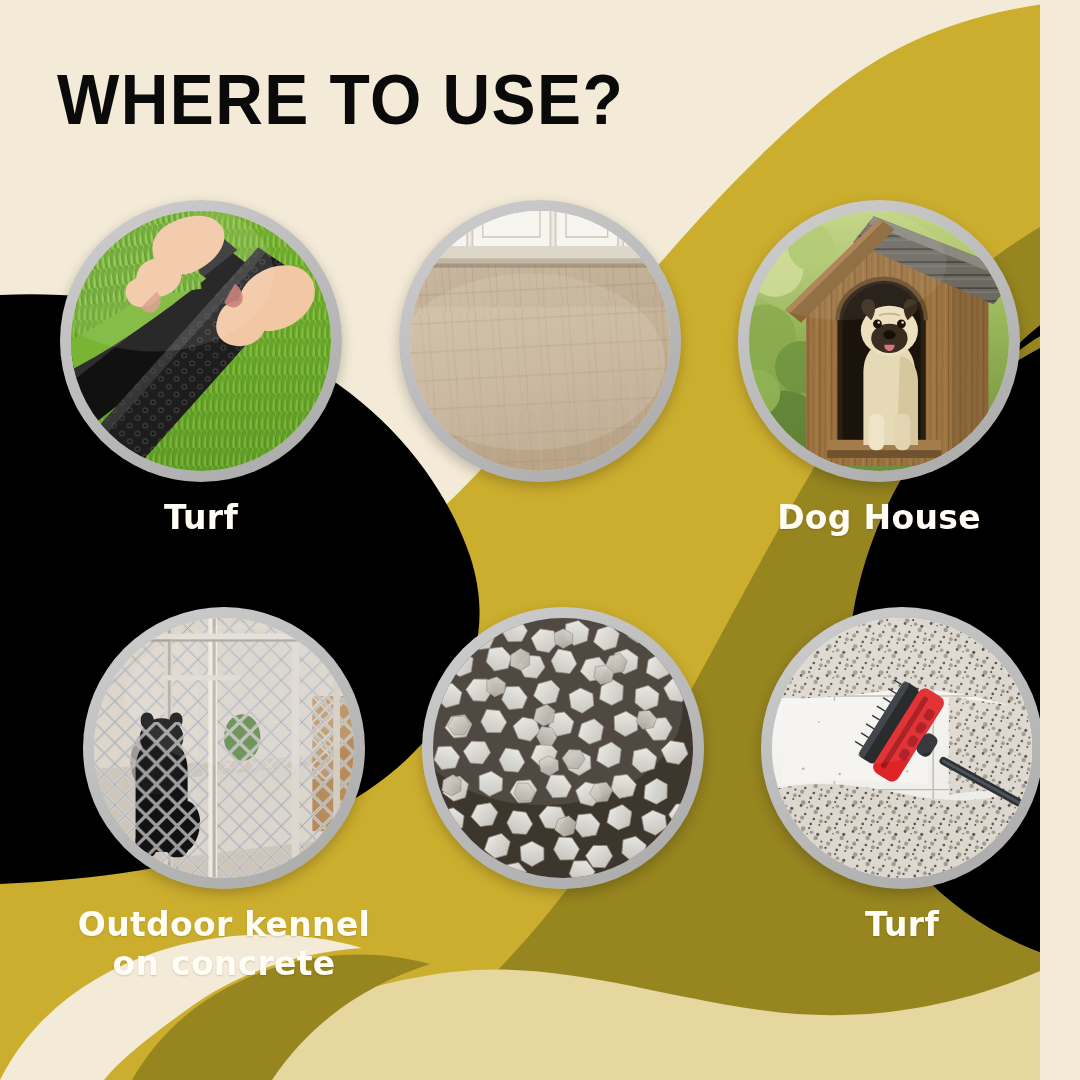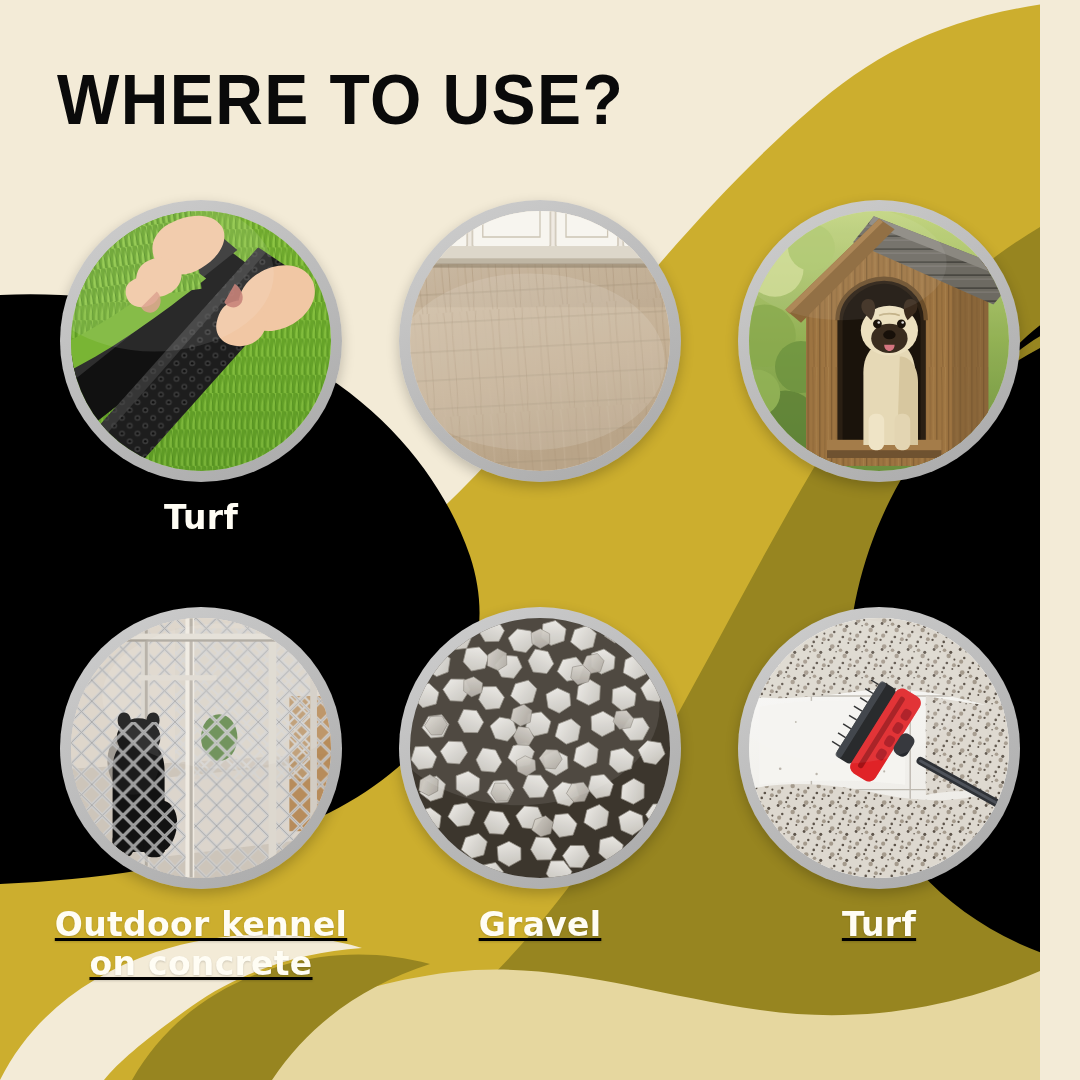--- a/index.html
+++ b/index.html
@@ -23,23 +23,23 @@
     letter-spacing:1.5px;
     color:#0A0A0A;
     transform:scaleX(0.93);
     transform-origin:left top;
     white-space:nowrap;
     line-height:1;
   }
 
   
   .grid { position:absolute; inset:0; z-index:4; }
-  .tile { position:absolute; width:302px;text-decoration:underline; }
+  .tile { position:absolute; width:302px; }
   .tile.r1 { top:200px; }
-  .tile.r2 { top:607px; }
+  .tile.r2 { top:607px;margin-left:23px; }
   .tile.c1 { left:50px; }
   .tile.c2 { left:389px; }
   .tile.c3 { left:728px; }
 
   .photo-ring {
     position:relative;
     width:282px; height:282px;
     margin:0 auto;
     border-radius:50%;
     background:linear-gradient(150deg,#cfcfcf 0%,#bdbdbd 45%,#a9a9a9 100%);
@@ -316,20 +316,21 @@
               <circle cx="58.6" cy="43.4" r="1.7" fill="#1a120a"></circle>
               <circle cx="49.9" cy="42.9" r="0.5" fill="#fff" opacity="0.85"></circle>
               <circle cx="59.1" cy="42.9" r="0.5" fill="#fff" opacity="0.85"></circle>
 
               <path d="M50,40.2 C52,39.2 56,39.2 58,40.2" stroke="#c3b289" stroke-width="0.7" fill="none"></path>
             </g>
             <ellipse cx="36" cy="20" rx="40" ry="22" fill="#fff" opacity="0.07"></ellipse>
           </svg>
         </div>
       </div>
+      <div class="caption">Dog House</div>
     </div>
 
     <div class="tile r2 c1">
       <div class="photo-ring">
         <div class="photo">
           <svg viewBox="0 0 100 100" preserveAspectRatio="xMidYMid slice">
             <defs>
               <linearGradient id="kennelWall" x1="0" y1="0" x2="0" y2="1">
                 <stop offset="0" stop-color="#e4ddd4"></stop>
                   <stop offset="0.6" stop-color="#d4cbc0"></stop>
@@ -495,21 +496,20 @@
                 <use href="#chip" x="74" y="67" transform="rotate(-24 79 72) scale(0.86)"></use>
                 <use href="#chip" x="24" y="79" transform="rotate(38 29 84) scale(0.8)"></use>
                 <use href="#chip" x="63" y="80" transform="rotate(-36 68 85) scale(0.84)"></use>
               </g>
             </g>
             <ellipse cx="42" cy="34" rx="54" ry="38" fill="#fff" opacity="0.10"></ellipse>
             <rect width="100" height="100" fill="#6b6258" opacity="0.05"></rect>
           </svg>
         </div>
       </div>
-      <div class="caption">Gravel</div>
     </div>
 
     <div class="tile r2 c3">
       <div class="photo-ring">
         <div class="photo">
           <svg viewBox="0 0 100 100" preserveAspectRatio="xMidYMid slice">
             <defs>
               <pattern id="grit" width="10" height="10" patternUnits="userSpaceOnUse">
                 <rect width="10" height="10" fill="#ddd8cf"></rect>
                 <g fill="#5c5349">

